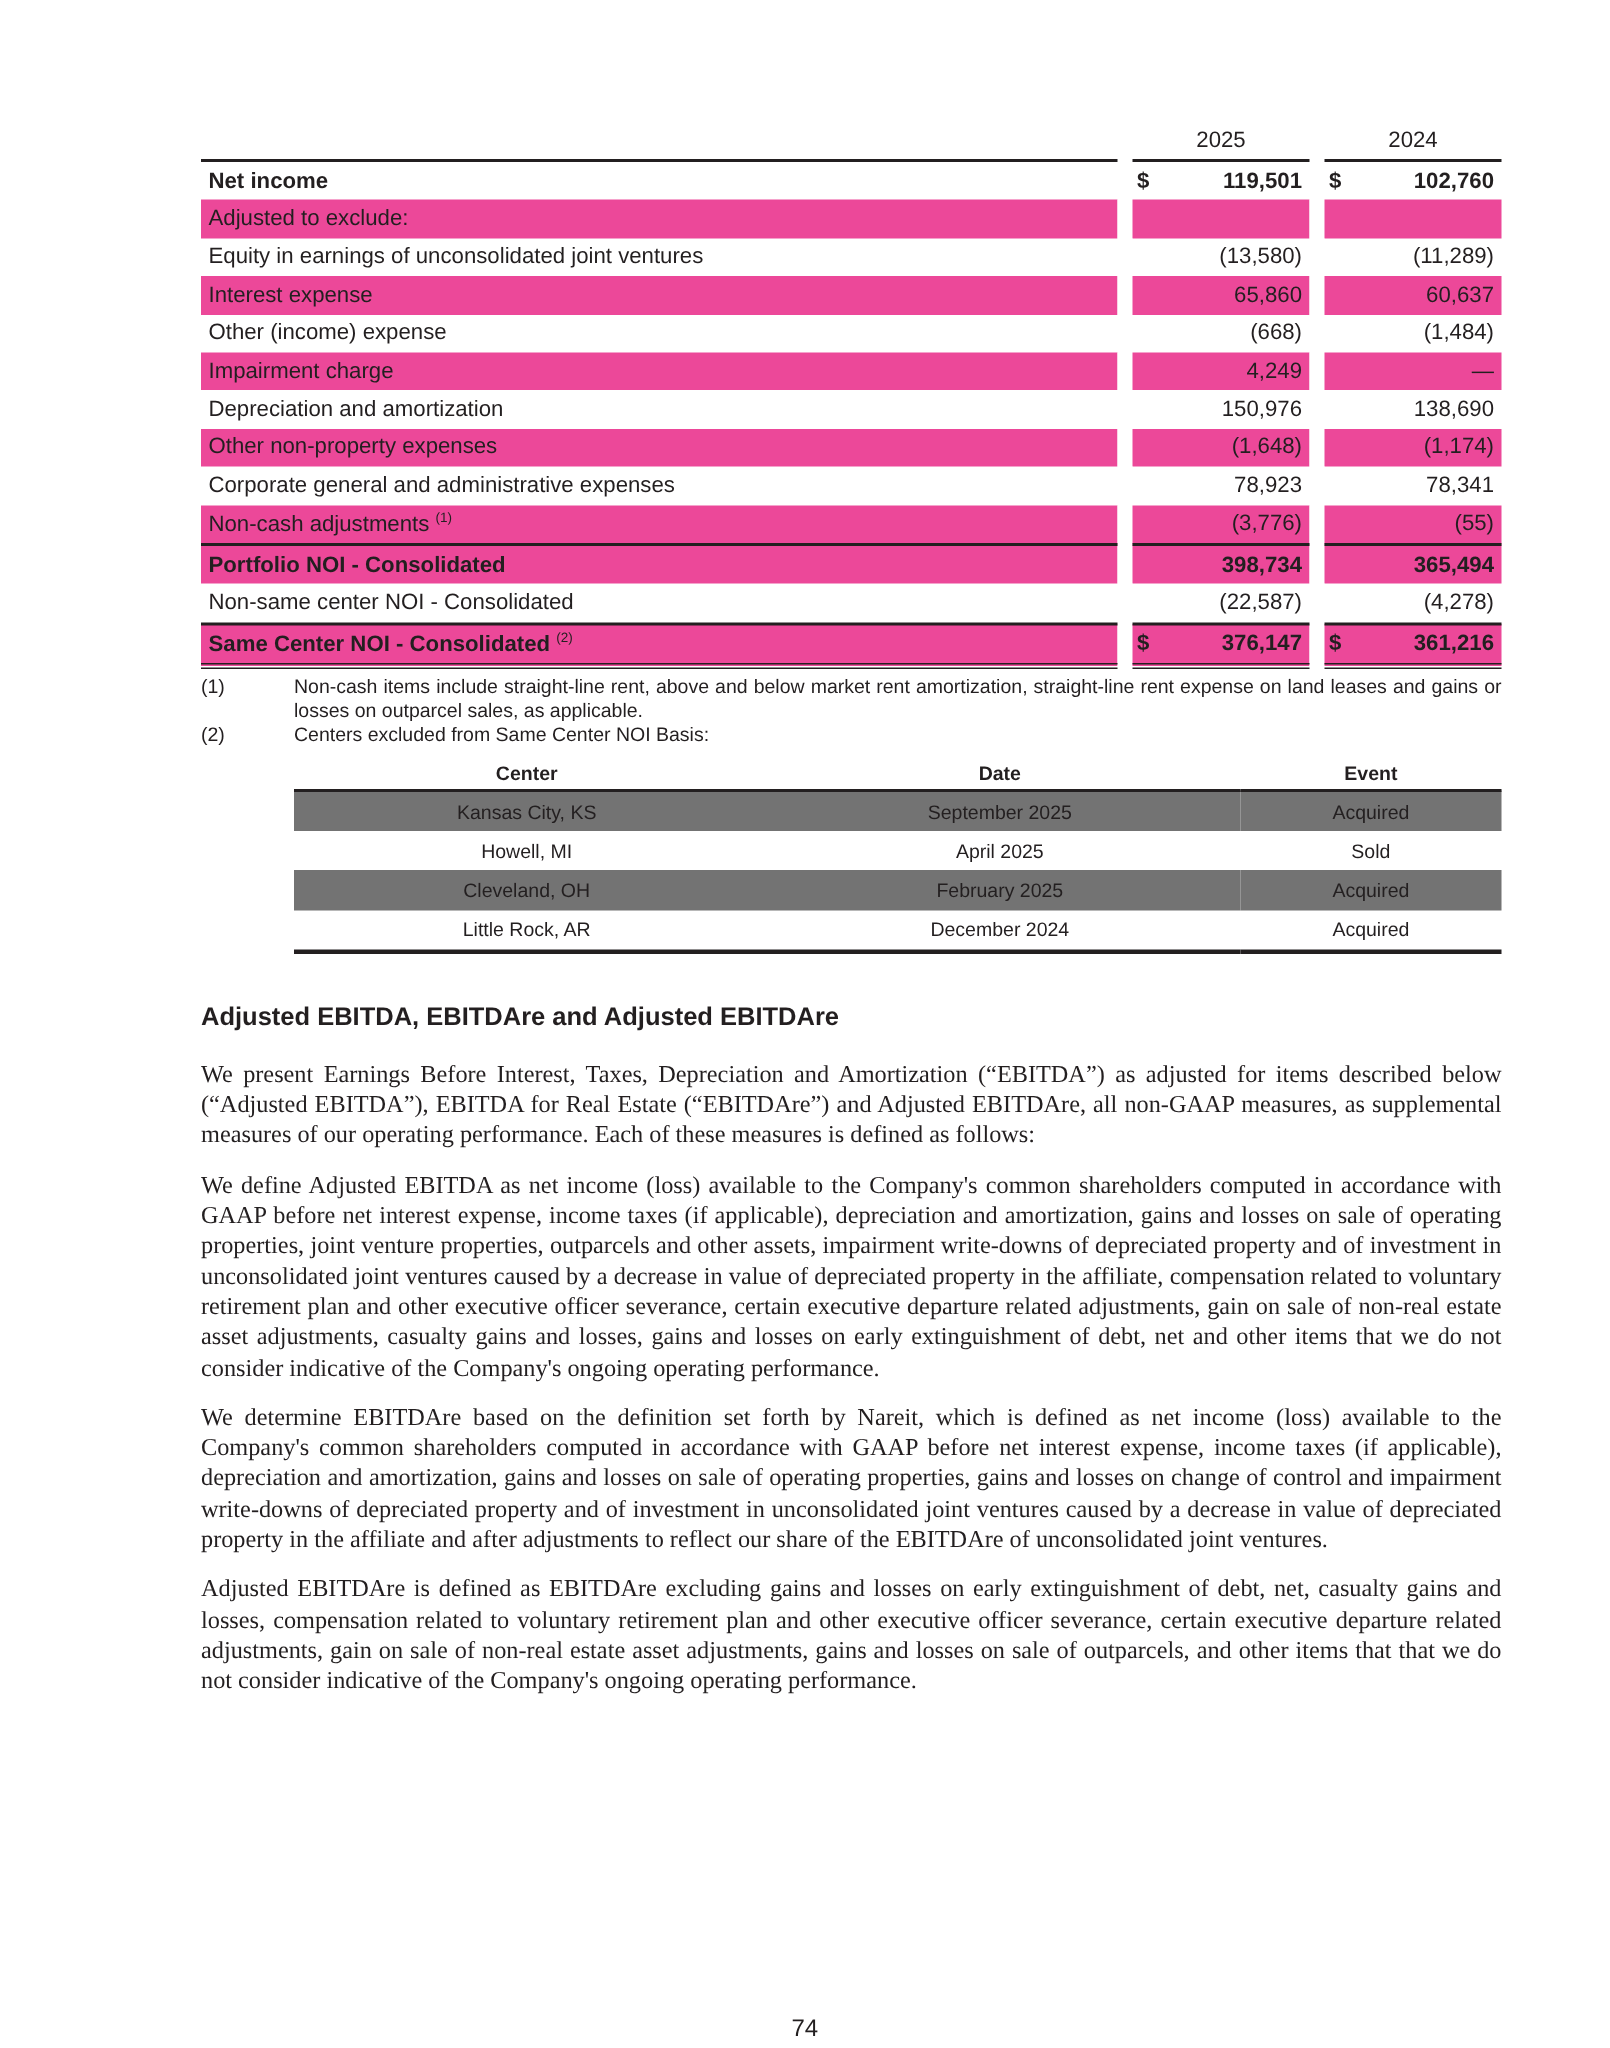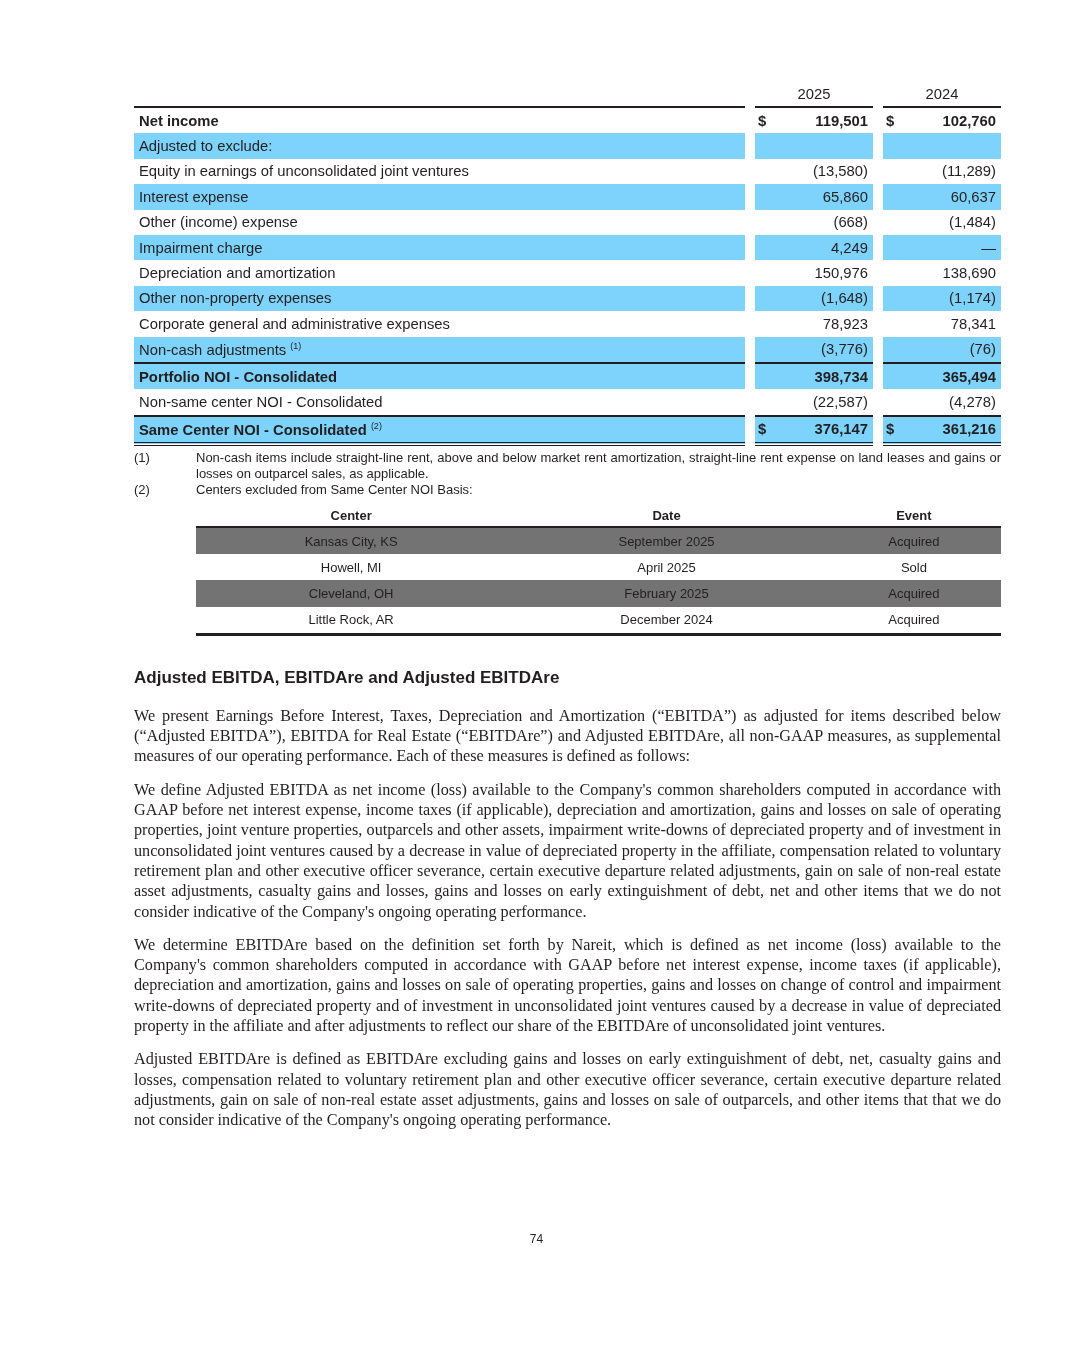--- a/index.html
+++ b/index.html
@@ -9,40 +9,40 @@
   .intro { margin-bottom: 20px; }
   table.noi { width: 867px; border-collapse: collapse; font-size: 14.8px; }
   table.noi td { height: 25.4px; padding: 0; vertical-align: middle; }
   table.noi .hdr td { height: 24px; text-align: center; }
   table.noi .hdr td.yr { border-bottom: 2px solid #231f20; }
   table.noi .hdr td.lbl { border-bottom: 2px solid #231f20; }
   td.desc { padding-left: 5px !important; }
   td.gap { width: 10px; background: #fff !important; }
   td.amt { width: 100px; text-align: right; padding-right: 5px !important; }
   td.cur { width: 10px; padding-left: 3px !important; }
-  tr.shade td { background: #7dd3fc; }
+  tr.shade td { background: #ec4899; }
   tr.shade td.gap { background: #fff; }
   tr.bold td { font-weight: bold; }
   .l1 { padding-left: 24px !important; }
   .l2 { padding-left: 47px !important; }
   tr.topline td.desc, tr.topline td.amtc { border-top: 2px solid #231f20; }
   tr.botline td.desc, tr.botline td.amtc { border-bottom: 4px double #231f20; }
   tr.subline td.amtc { border-bottom: 1.5px solid #231f20; }
   sup { font-size: 9px; }
   .fn { display: flex; font-size: 13px; line-height: 16px; }
   .fn .n { width: 62px; flex: none; }
   .fn .t { flex: 1; text-align: justify; }
   table.ctr { margin-left: 62px; width: 805px; border-collapse: collapse; font-size: 13px; margin-top: 6px; }
   table.ctr th { height: 20px; font-weight: bold; border-bottom: 2px solid #231f20; }
   table.ctr td { height: 24.2px; text-align: center; }
   table.ctr tr.shade td { background: #737373; }
   table.ctr tr.last td { border-bottom: 3px solid #231f20; }
   h3 { font-size: 17px; margin: 32px 0 18px 0; }
   .para { margin-bottom: 13px; font-family: Liberation Serif, serif; }
-  .pagenum { position: absolute; left: 0; width: 1073px; top: 1232px; text-align: center; font-size: 12px; }
+  .pagenum { position: absolute; left: 0; width: 1073px; top: 1344px; text-align: center; font-size: 16px; }
 </style>
 </head>
 <body>
 
 <div class="page">
 
   <table class="noi">
     <tbody>
         <tr class="hdr">
       <td class="lbl"></td>
@@ -132,21 +132,21 @@
       <td class="cur"></td>
           <td class="amt">78,341</td>
     </tr>
     <tr class="shade">
       <td class="desc l2"><span>Non-cash adjustments</span> <sup>(1)</sup></td>
           <td class="gap"></td>
       <td class="cur"></td>
           <td class="amt">(3,776)</td>
           <td class="gap"></td>
       <td class="cur"></td>
-          <td class="amt">(76)</td>
+          <td class="amt">(55)</td>
     </tr>
     <tr class="shade bold topline">
       <td class="desc">Portfolio NOI - Consolidated</td>
           <td class="gap"></td>
       <td class="cur amtc"></td>
           <td class="amt amtc">398,734</td>
           <td class="gap"></td>
       <td class="cur amtc"></td>
           <td class="amt amtc">365,494</td>
     </tr>

